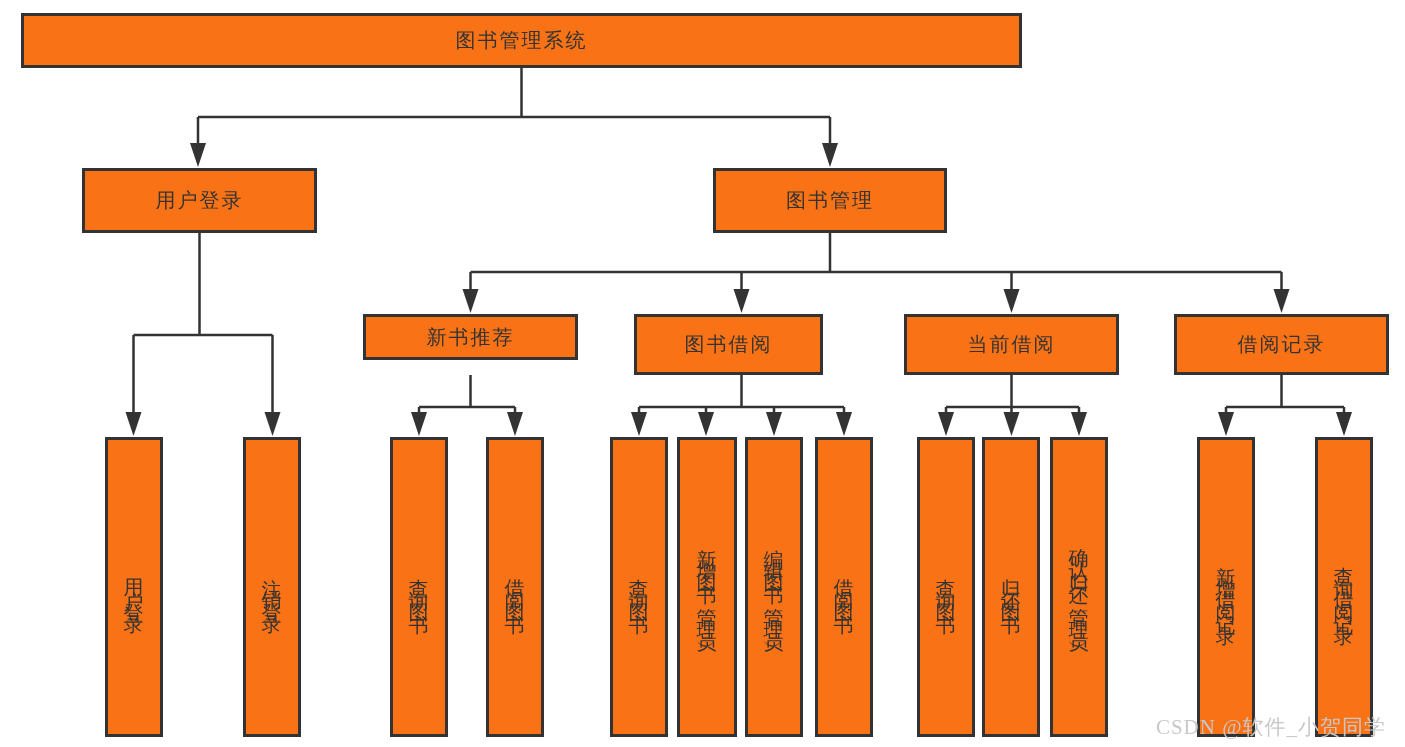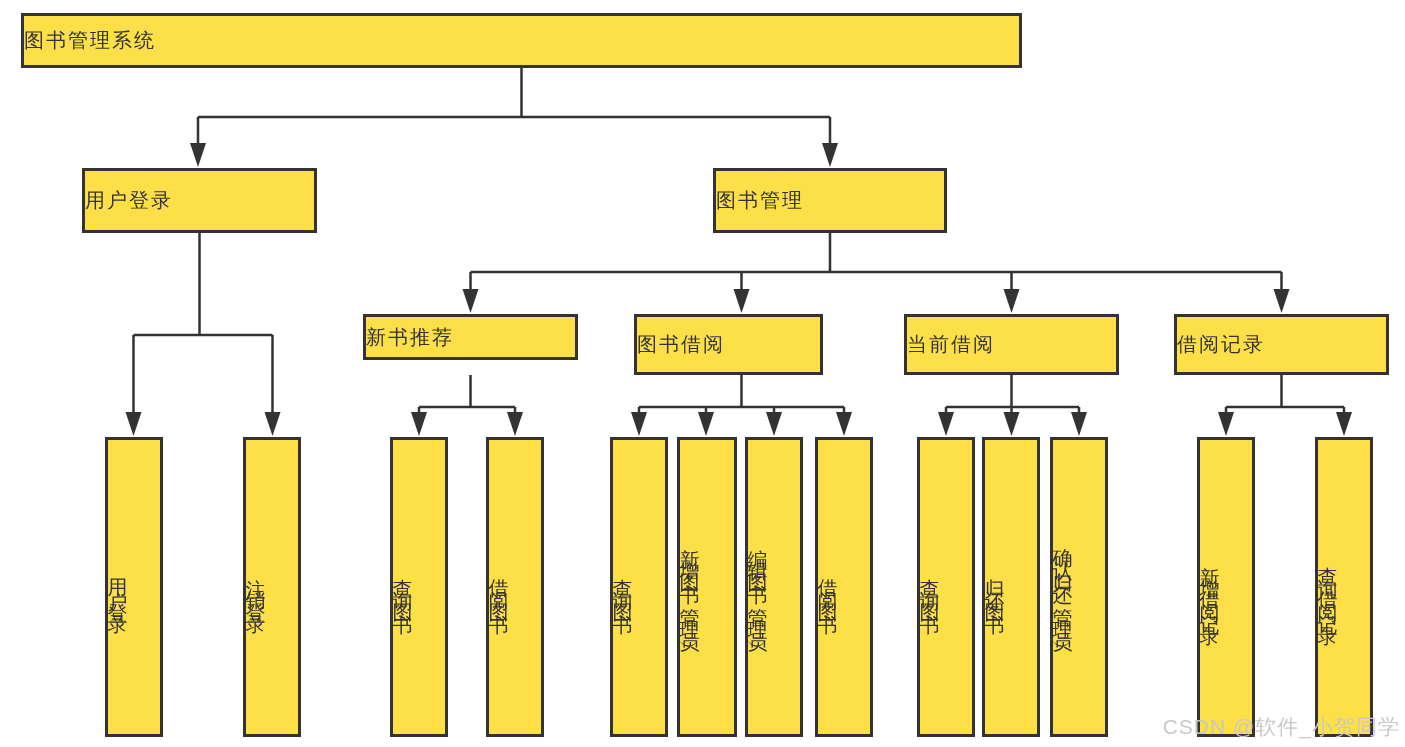--- a/index.html
+++ b/index.html
@@ -19,24 +19,25 @@
     position: absolute;
     left: 0;
     top: 0;
     width: 1405px;
     height: 747px;
     pointer-events: none;
   }
   .box {
     position: absolute;
     box-sizing: border-box;
-    background: #fde047;
+    background: #f97316;
     border: 3px solid #333333;
     display: flex;
     align-items: center;
+    justify-content: center;
     color: #333333;
   }
   .hlabel {
     font-size: 20px;
     letter-spacing: 2px;
     color: #333333;
     white-space: nowrap;
   }
   .leaf {
     top: 437px;
@@ -46,27 +47,28 @@
   .vlabel {
     writing-mode: vertical-rl;
     text-orientation: mixed;
     font-size: 20px;
     letter-spacing: 12px;
     line-height: 1;
     color: #333333;
   }
   .watermark {
     position: absolute;
-    right: 5px;
+    right: 19px;
     bottom: 6px;
     font-size: 21px;
     letter-spacing: 1px;
     color: #c8c8c8;
     z-index: 10;
     white-space: nowrap;
+    font-family: Liberation Serif, serif;
   }
 </style>
 </head>
 <body>
 
 <div class="canvas">
 
   <svg class="connectors" viewBox="0 0 1405 747" xmlns="http://www.w3.org/2000/svg">
     <path fill="none" stroke="#333333" stroke-width="2.5" d="
       M521.5 68 V117

